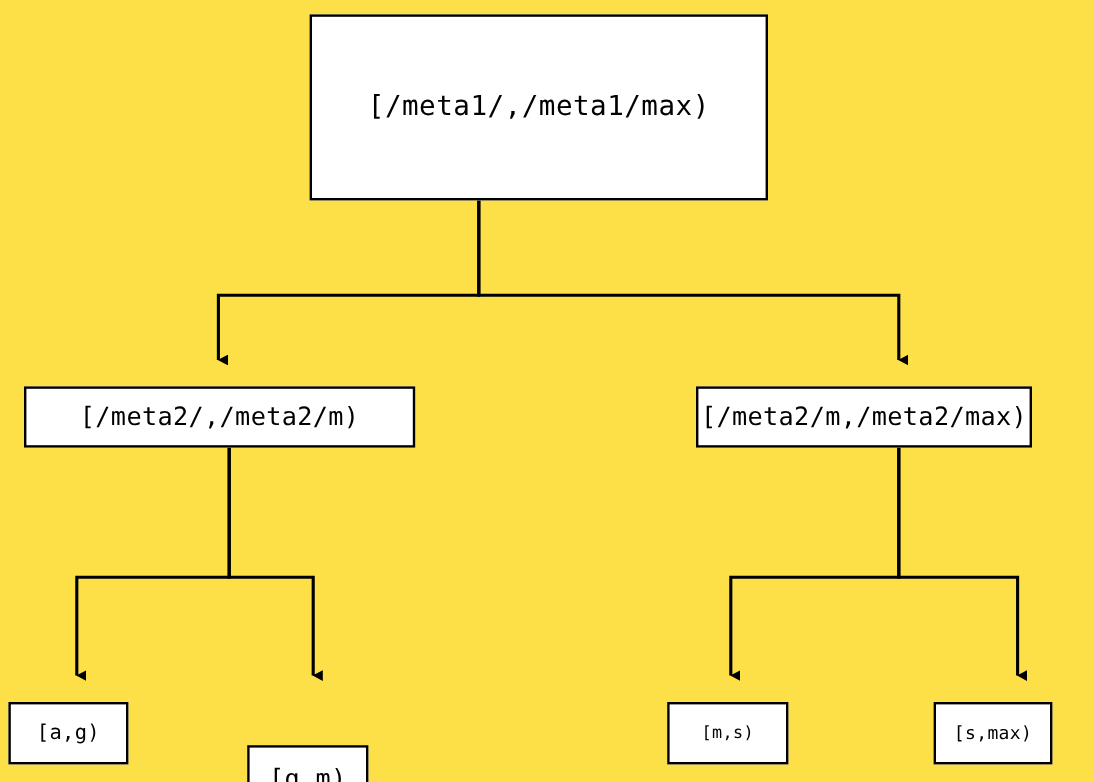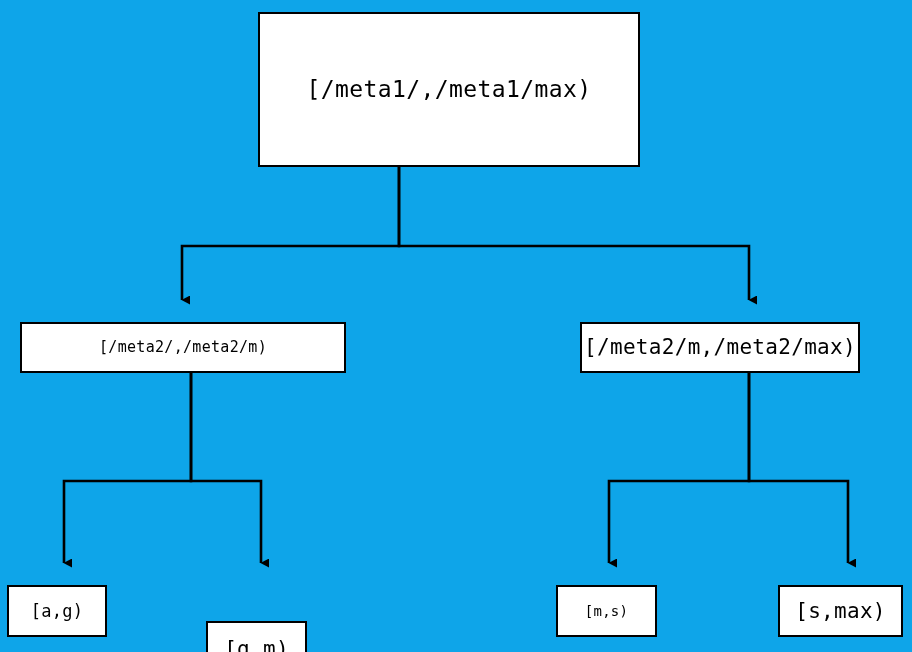--- a/index.html
+++ b/index.html
@@ -4,21 +4,21 @@
 <style>
   html, body {
     margin: 0;
     padding: 0;
     background: #ffffff;
   }
   #canvas {
     position: relative;
     width: 912px;
     height: 652px;
-    background: #0ea5e9;
+    background: #fde047;
     overflow: hidden;
     font-family: "DejaVu Sans Mono", "Liberation Mono", monospace;
   }
   #edge-layer {
     position: absolute;
     left: 0;
     top: 0;
     width: 912px;
     height: 652px;
     pointer-events: none;
@@ -47,21 +47,21 @@
     height: 155px;
     font-size: 23px;
     letter-spacing: 0.4px;
   }
   
   #node-left-internal {
     left: 20px;
     top: 322px;
     width: 326px;
     height: 51px;
-    font-size: 15px;
+    font-size: 21px;
     letter-spacing: 0.3px;
   }
   #node-right-internal {
     left: 580px;
     top: 322px;
     width: 280px;
     height: 51px;
     font-size: 21px;
     letter-spacing: 0.3px;
   }
@@ -87,23 +87,23 @@
     left: 556px;
     top: 585px;
     width: 101px;
     height: 52px;
     font-size: 14px;
     letter-spacing: 0.3px;
   }
   #node-leaf-smax {
     left: 778px;
     top: 585px;
-    width: 125px;
+    width: 99px;
     height: 52px;
-    font-size: 21px;
+    font-size: 15px;
     letter-spacing: 0.3px;
   }
 </style>
 </head>
 <body>
 
 <div id="canvas">
 
   <svg id="edge-layer" width="912" height="652" viewBox="0 0 912 652" xmlns="http://www.w3.org/2000/svg">
     <defs>

